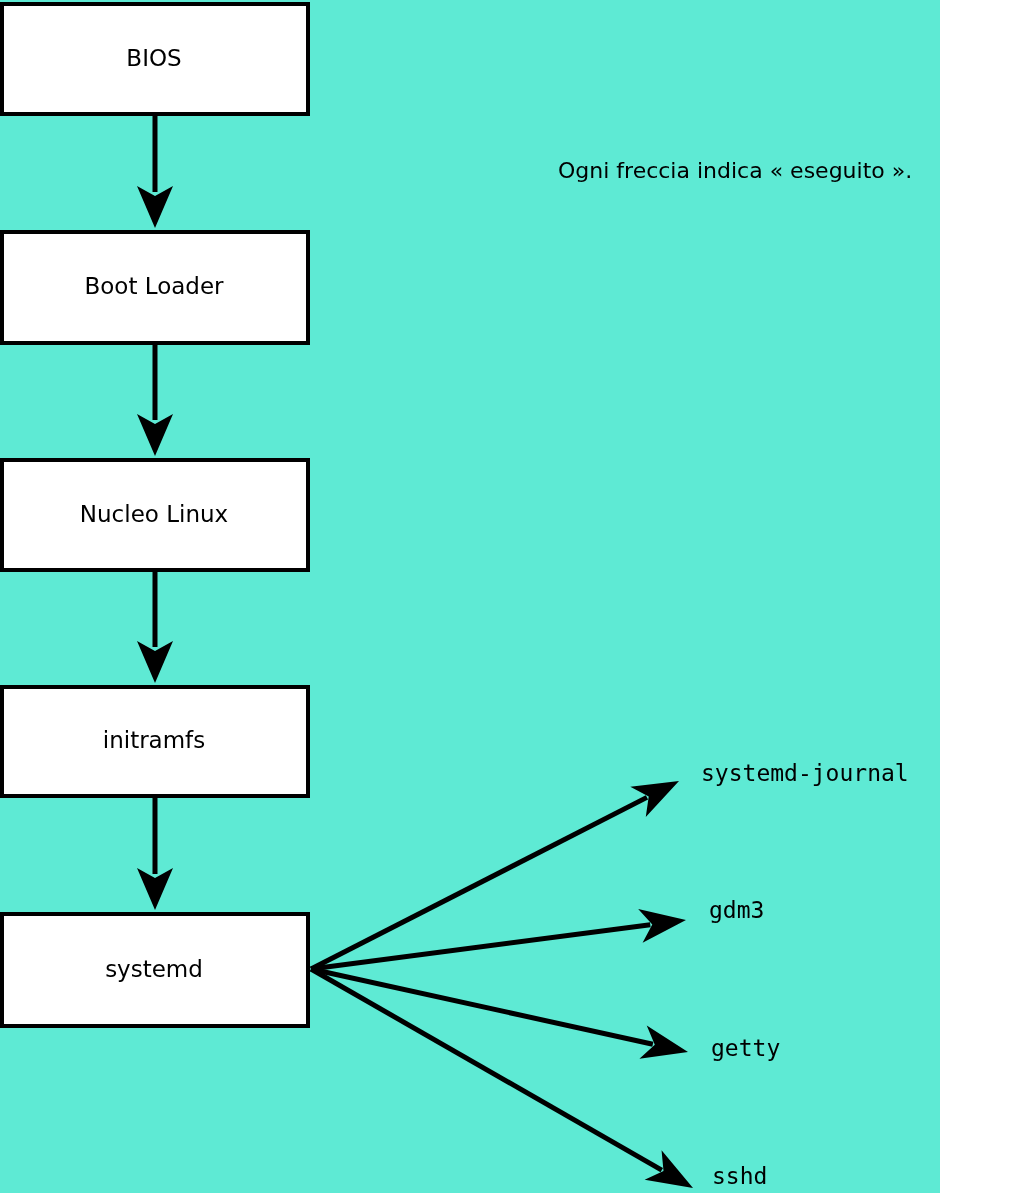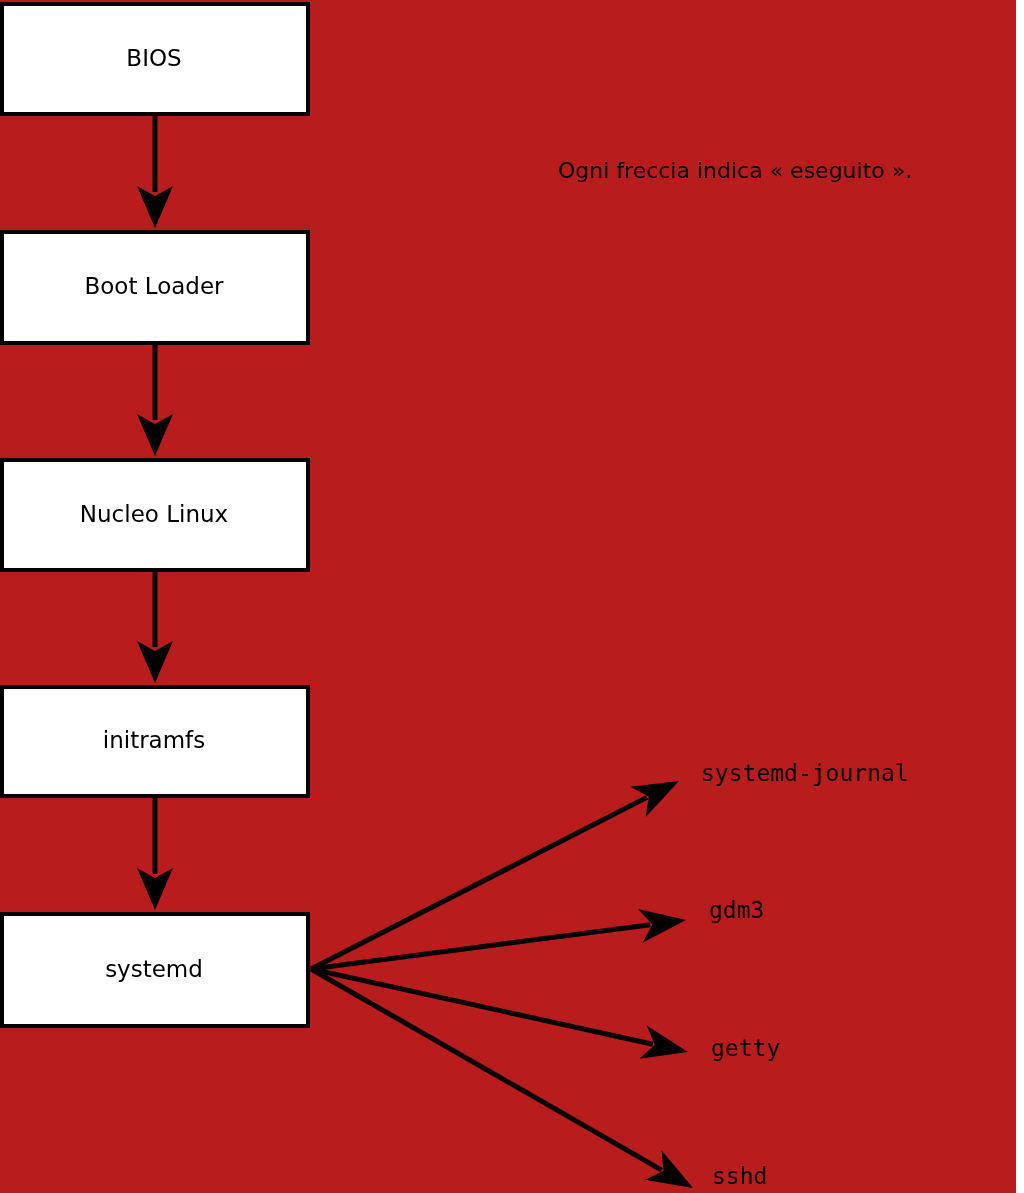--- a/index.html
+++ b/index.html
@@ -2,23 +2,23 @@
 <html><head>
 <meta charset="utf-8">
 <style>
   html, body {
     margin: 0;
     padding: 0;
     background: #ffffff;
   }
   #canvas {
     position: relative;
-    width: 1016px;
+    width: 940px;
     height: 1193px;
-    background: #b91c1c;
+    background: #5eead4;
     overflow: hidden;
     font-family: "DejaVu Sans", sans-serif;
   }
   #diagram-svg {
     position: absolute;
     left: 0;
     top: 0;
     width: 1024px;
     height: 1193px;
     display: block;

